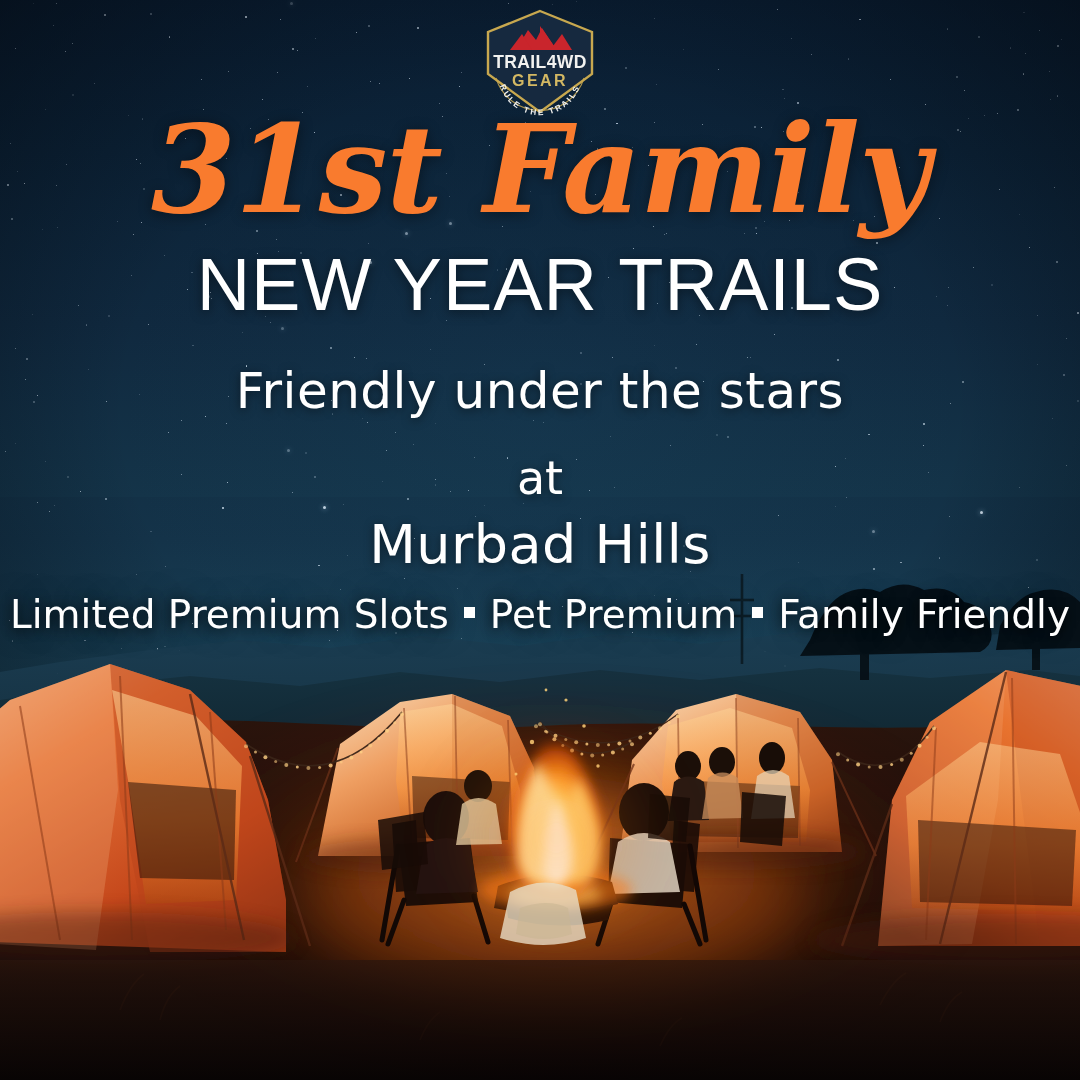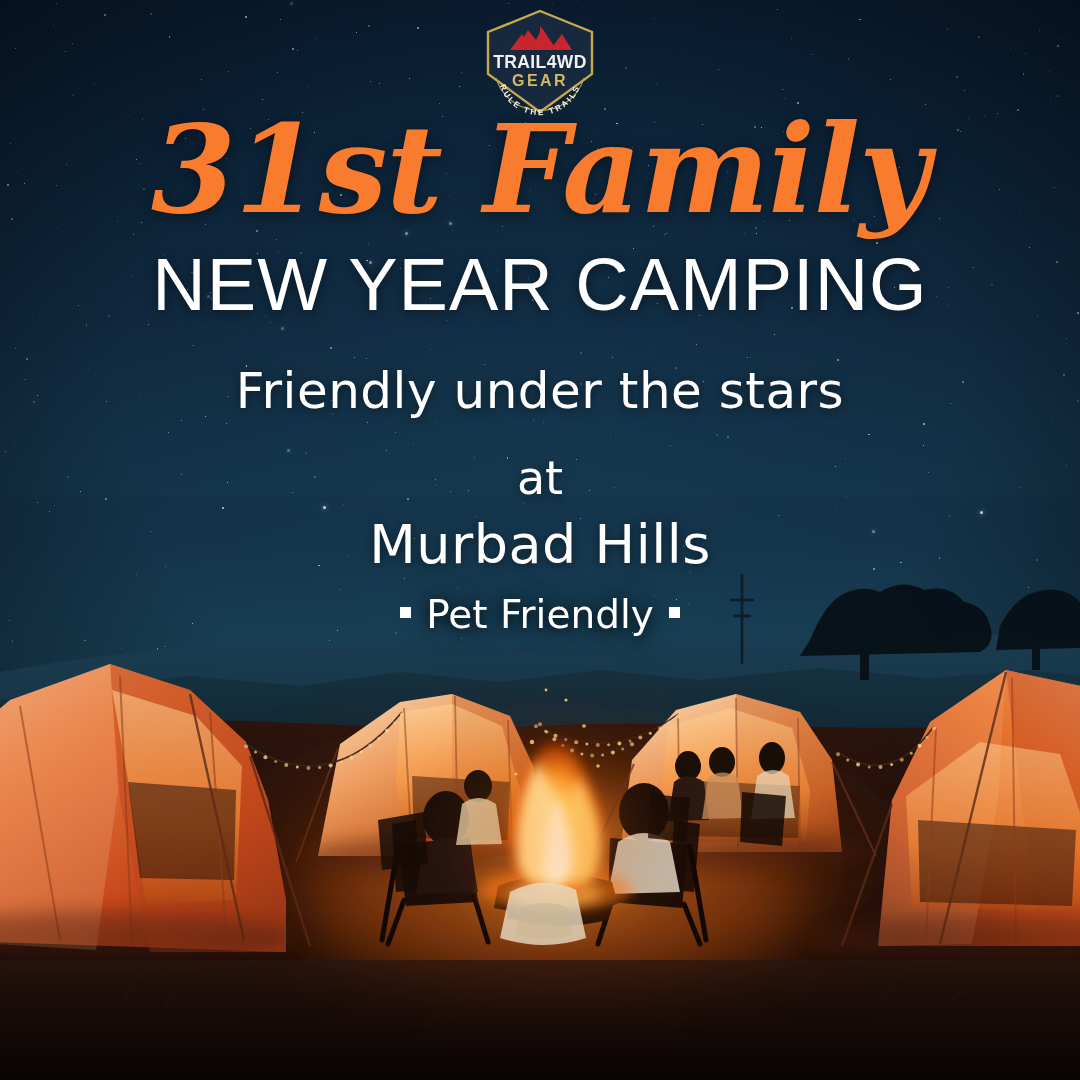--- a/index.html
+++ b/index.html
@@ -895,28 +895,30 @@
         </g>
 
         <text font-family="Liberation Sans, sans-serif" font-size="8.2" font-weight="bold" fill="#f2f2f0" letter-spacing="2.2">
           <textPath href="#arcPath" startOffset="50%" text-anchor="middle" id="tagline-path">RULE THE TRAILS</textPath>
         </text>
       </svg>
     </div>
 
     <div class="script-line">31st Family</div>
 
-    <div class="main-title">NEW YEAR CAMPING</div>
+    <div class="main-title">NEW YEAR TRAILS</div>
 
     <div class="sub-a">Friendly under the stars</div>
 
     <div class="sub-at">at</div>
 
     <div class="sub-venue">Murbad Hills</div>
 
     <div class="features" id="features-row">
+        <span>Limited Premium Slots</span>
         <span class="feat-sep"></span>
-        <span>Pet Friendly</span>
+        <span>Pet Premium</span>
         <span class="feat-sep"></span>
+        <span>Family Friendly</span>
       </div>
 
   </div>
 </div>
 
 </body></html>

